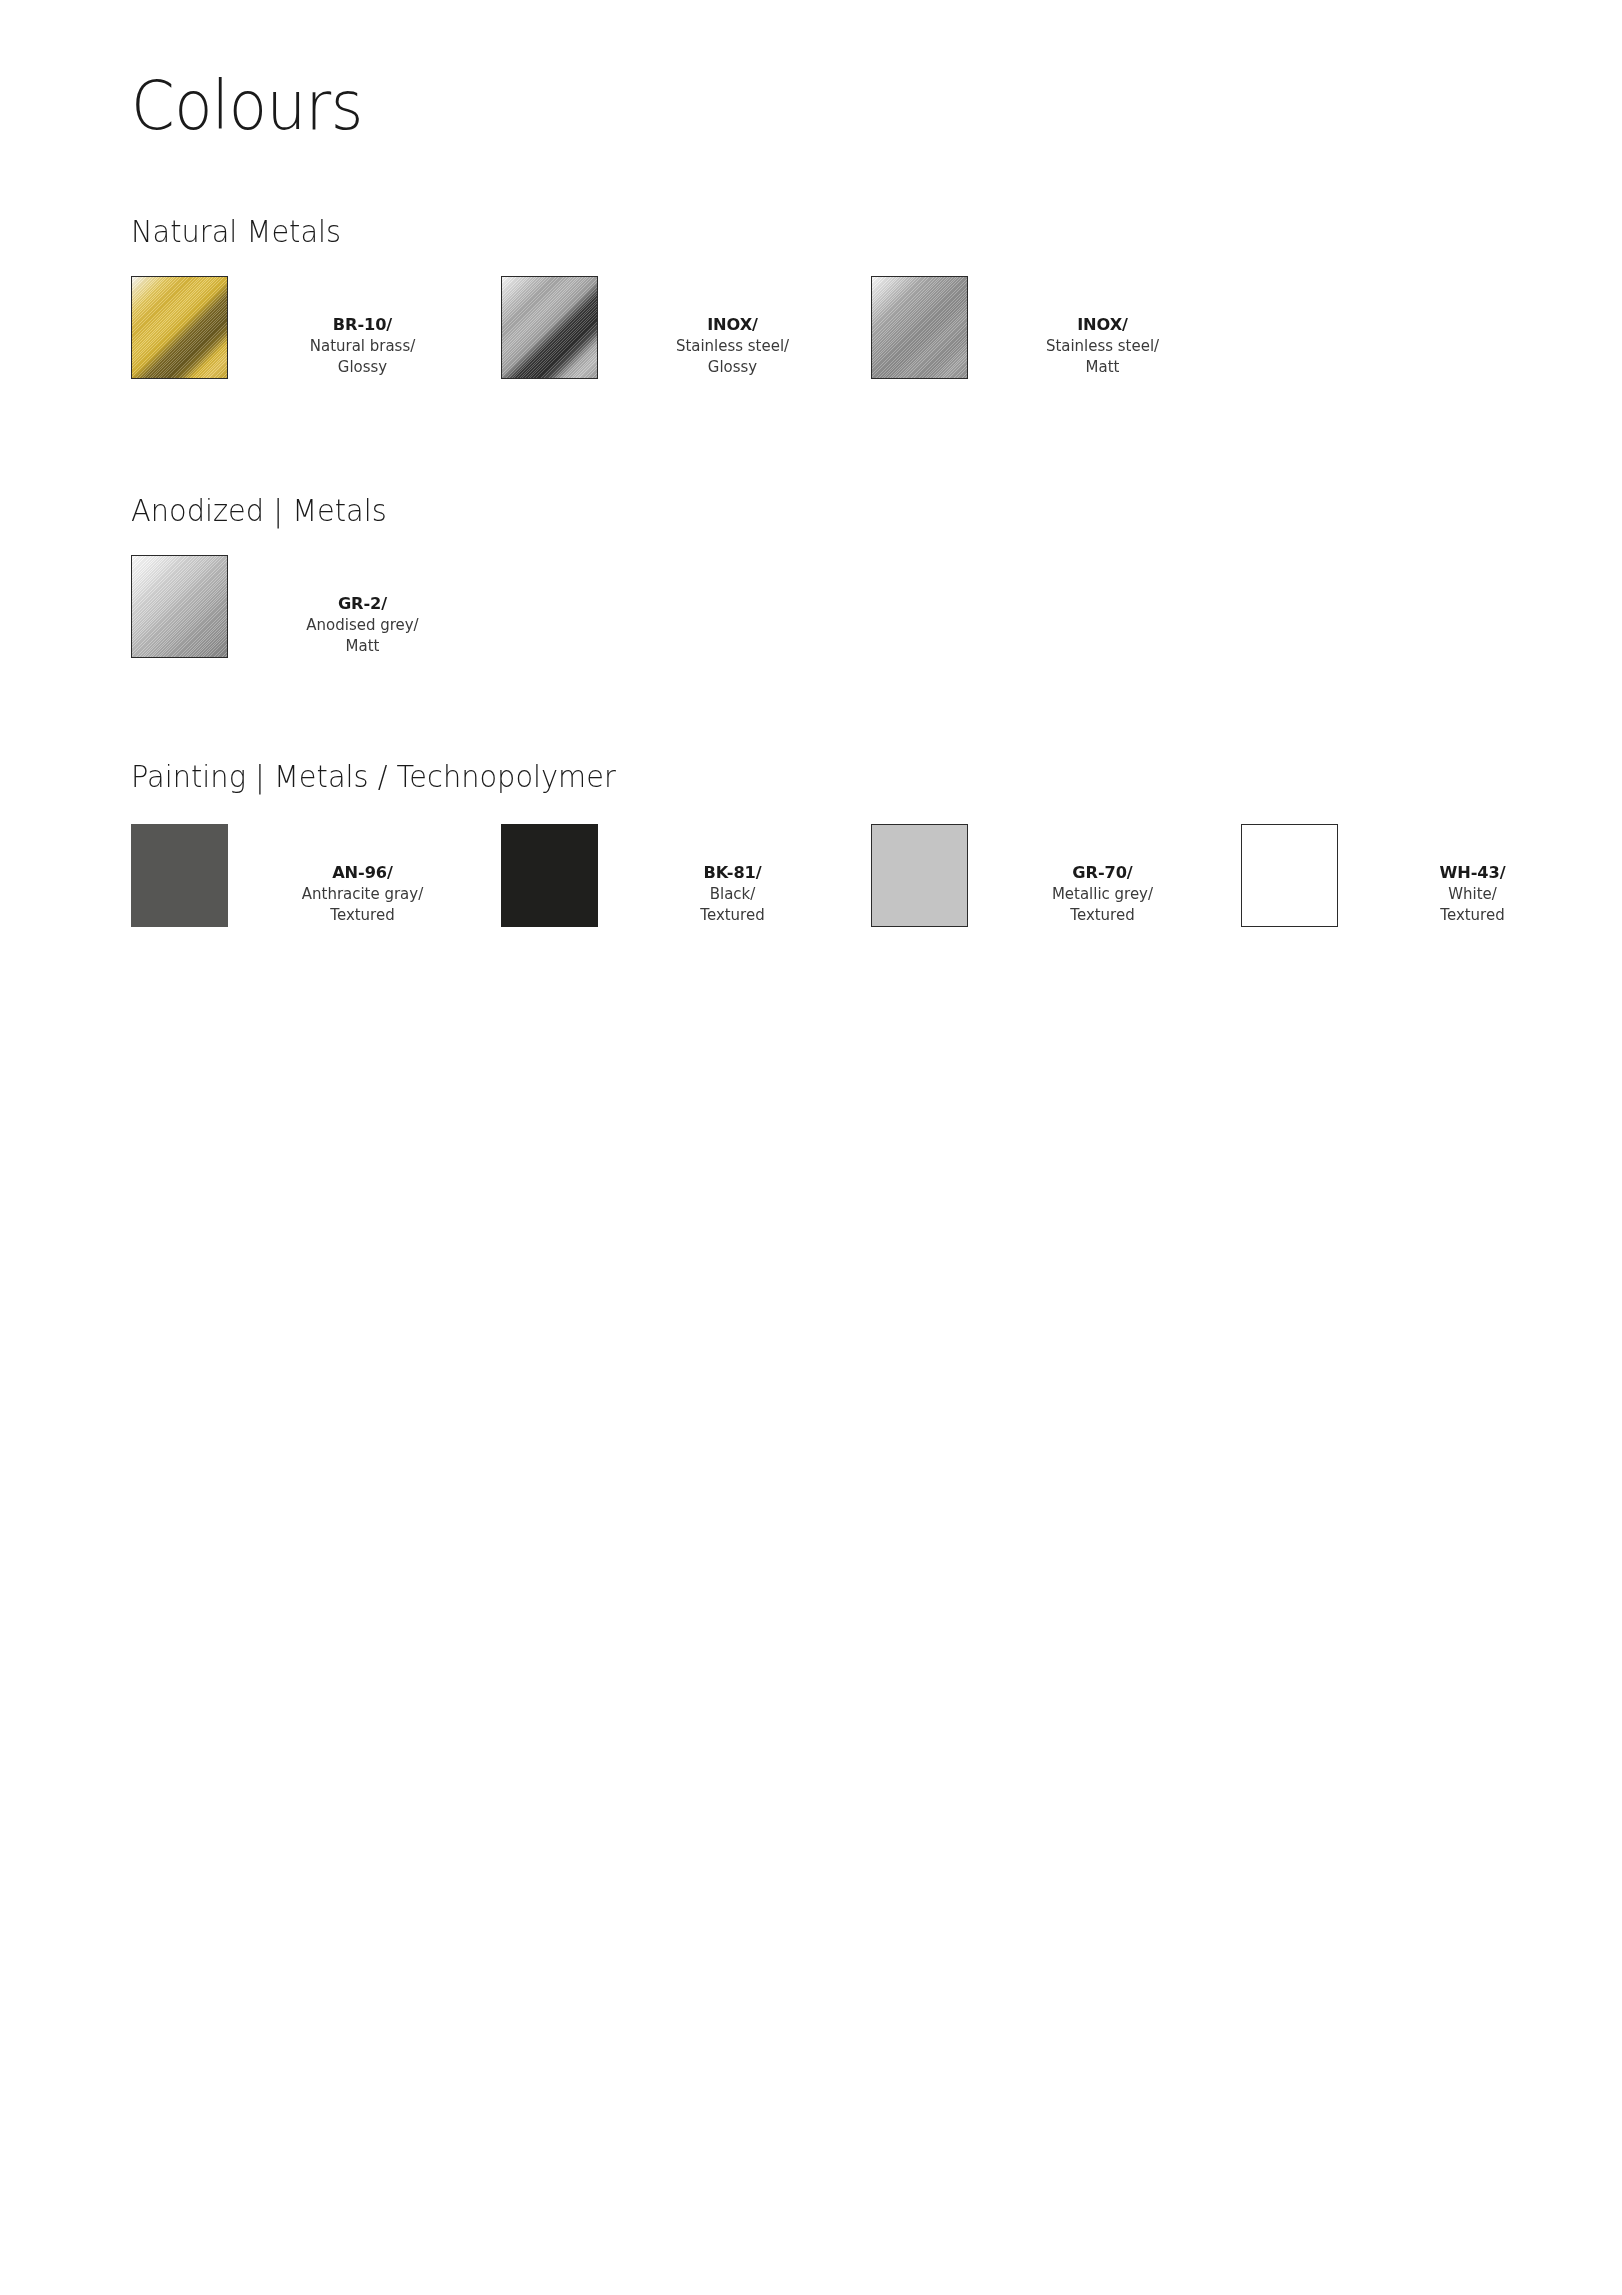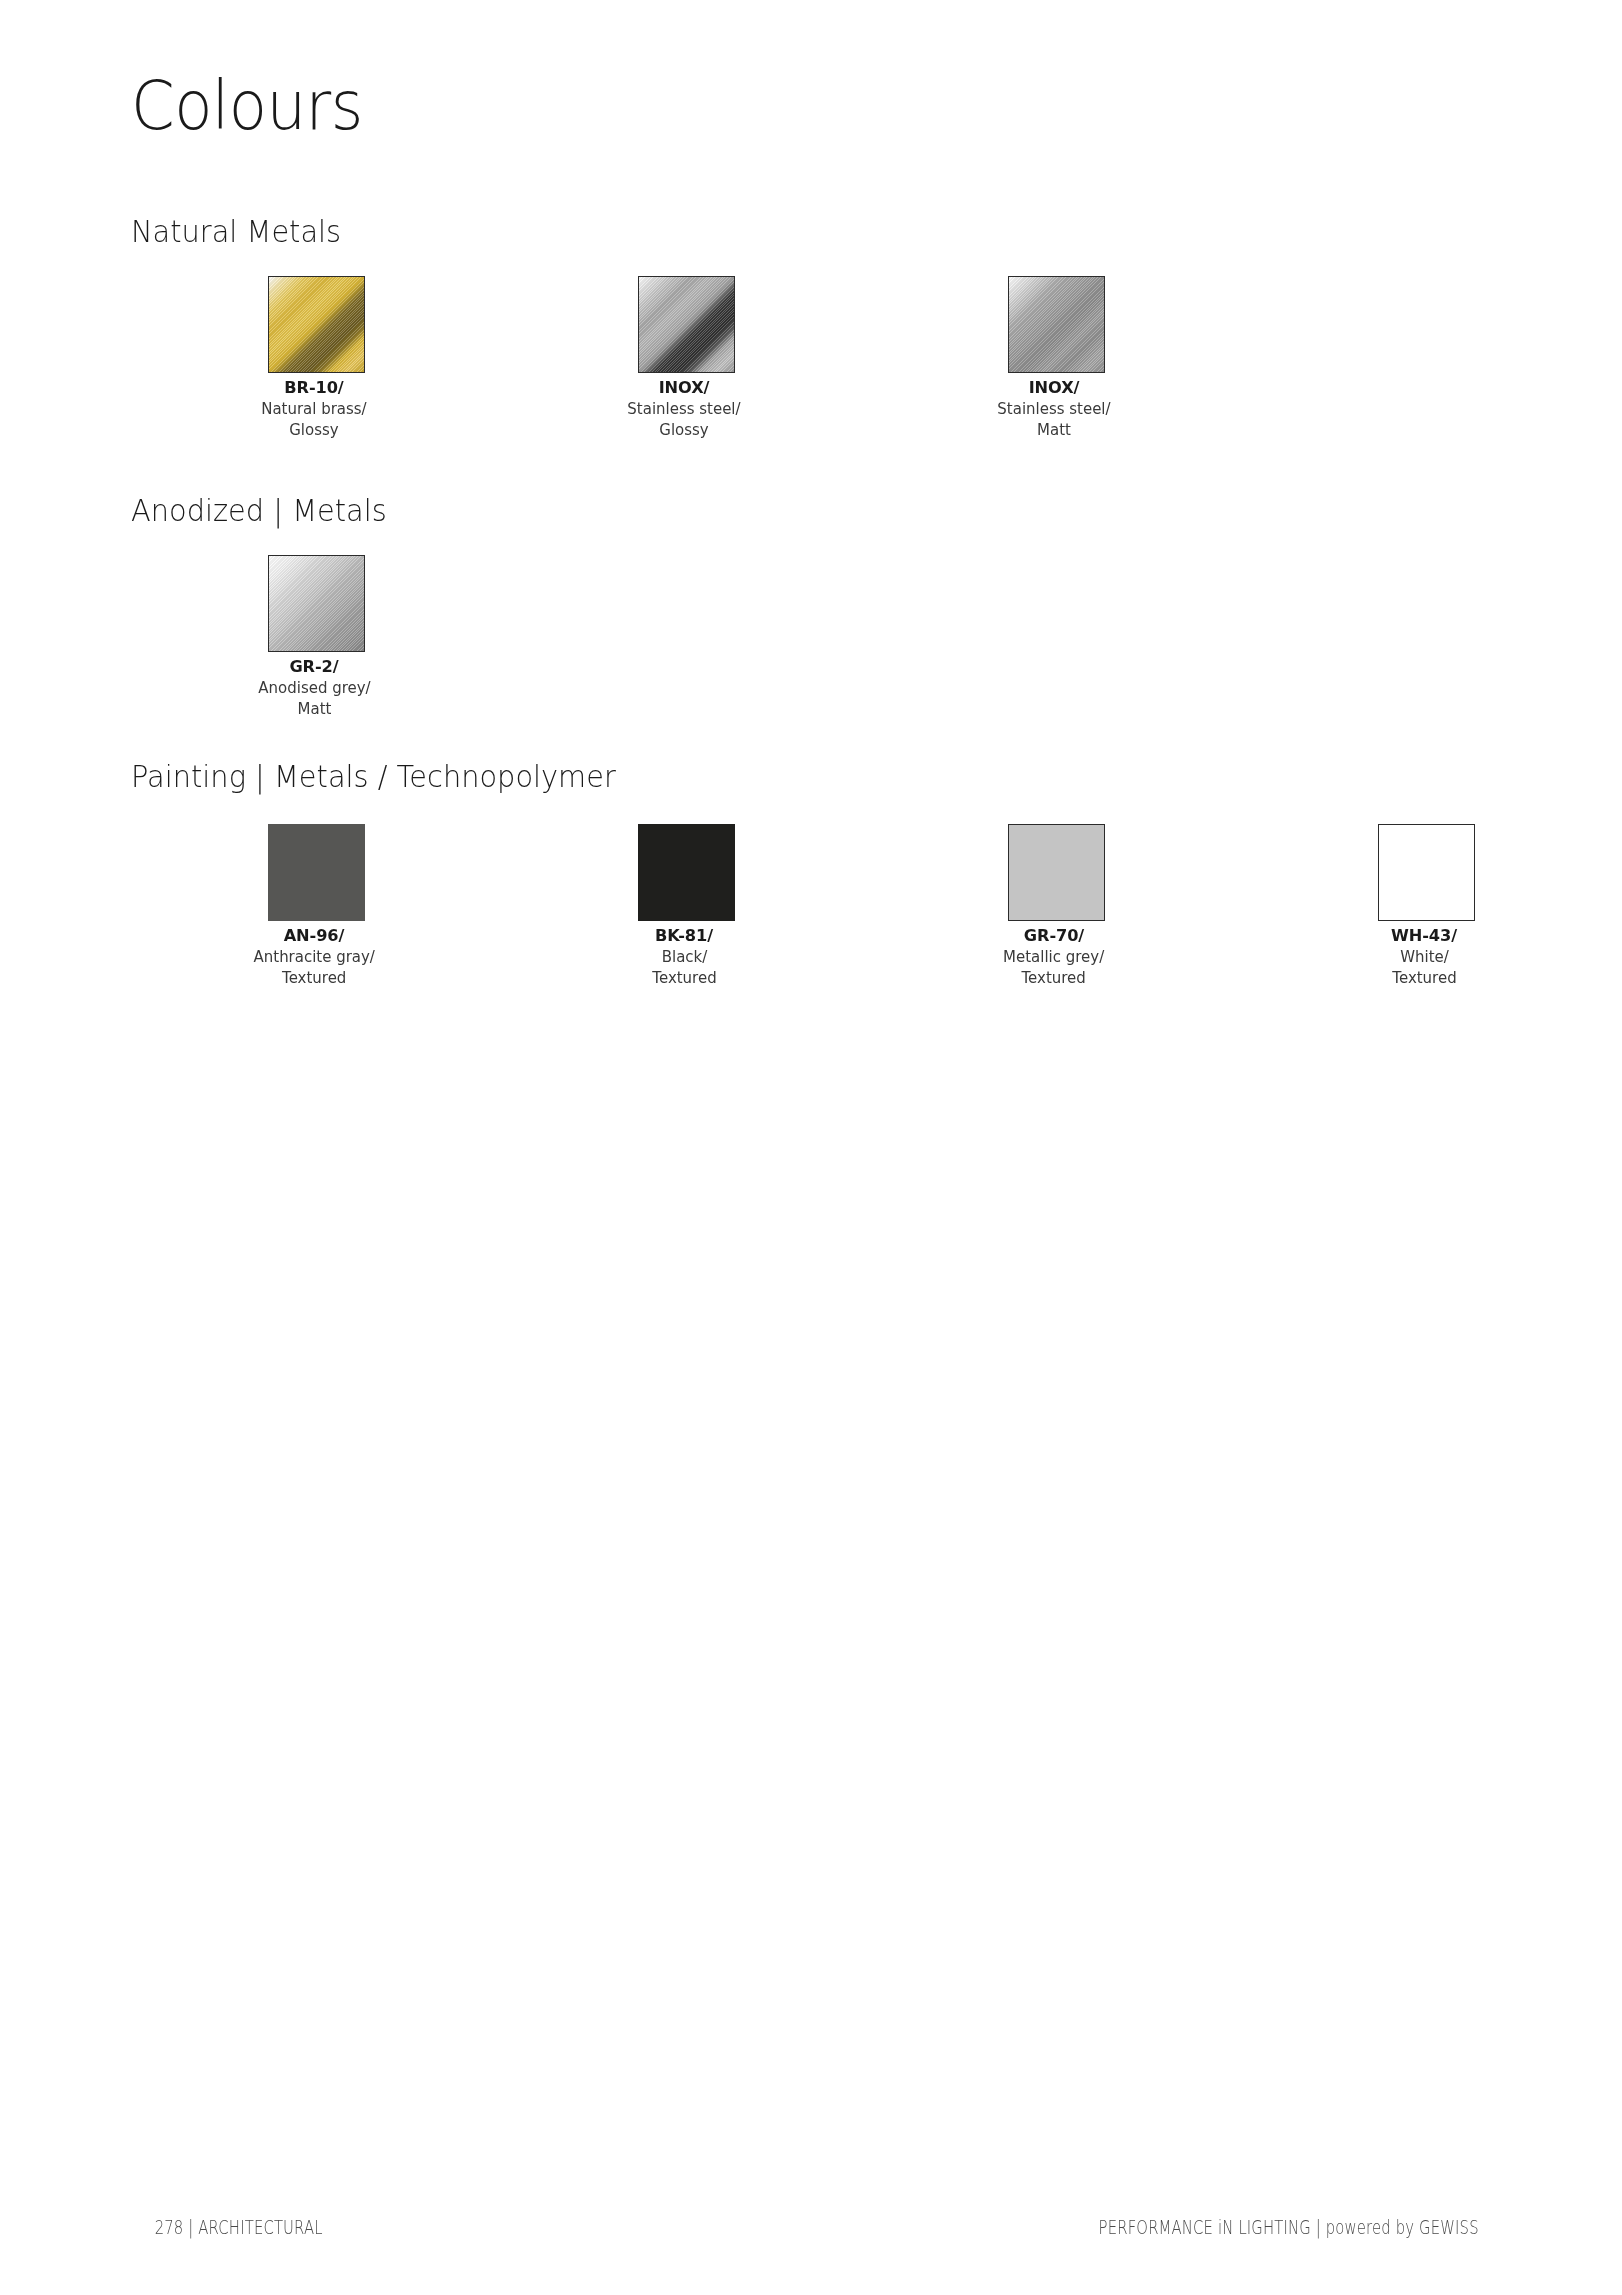--- a/index.html
+++ b/index.html
@@ -62,22 +62,22 @@
   .swatch-row {
     position: absolute;
     left: 91px;
     right: 65px;
     display: flex;
     flex-direction: row;
     align-items: flex-start;
   }
   .swatch-item {
     display: flex;
-    flex-direction: column;
-    align-items: center;
+    flex-direction: row;
+    align-items: flex-end;
     width: 370px;
     flex: 0 0 370px;
   }
   .swatch-chip {
     width: 97px;
     height: 103px;
     flex: 0 0 97px;
     box-sizing: border-box;
     position: relative;
   }
@@ -259,19 +259,15 @@
         <div class="swatch-label">
           <div class="swatch-code">WH-43/</div>
           <div class="swatch-desc">White/</div>
           <div class="swatch-desc">Textured</div>
         </div>
       </div>
 
     </div>
   </div>
 
-  <div class="footer">
-    <div class="footer-left">278 | ARCHITECTURAL</div>
-    <div class="footer-right">PERFORMANCE iN LIGHTING | powered by GEWISS</div>
-  </div>
 
 </div>
 
 
 </body></html>

